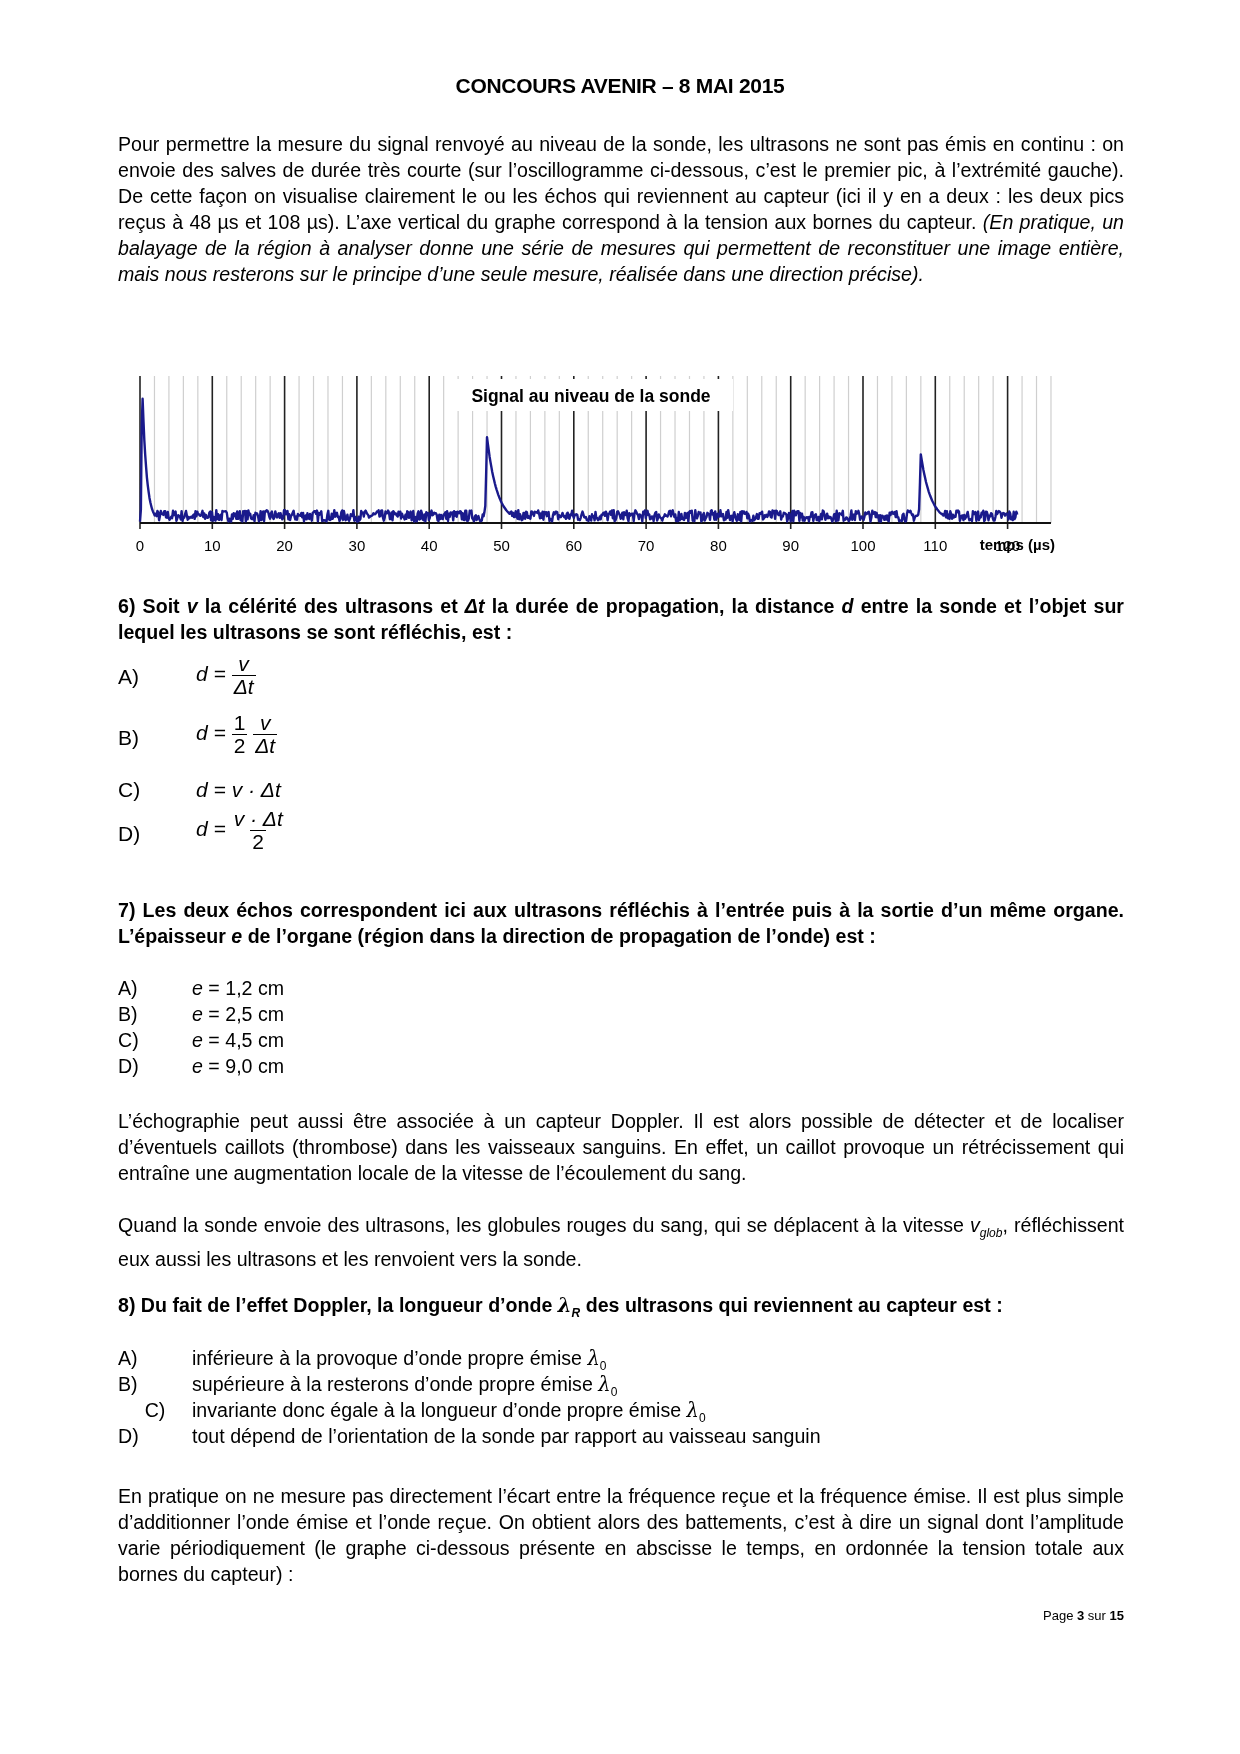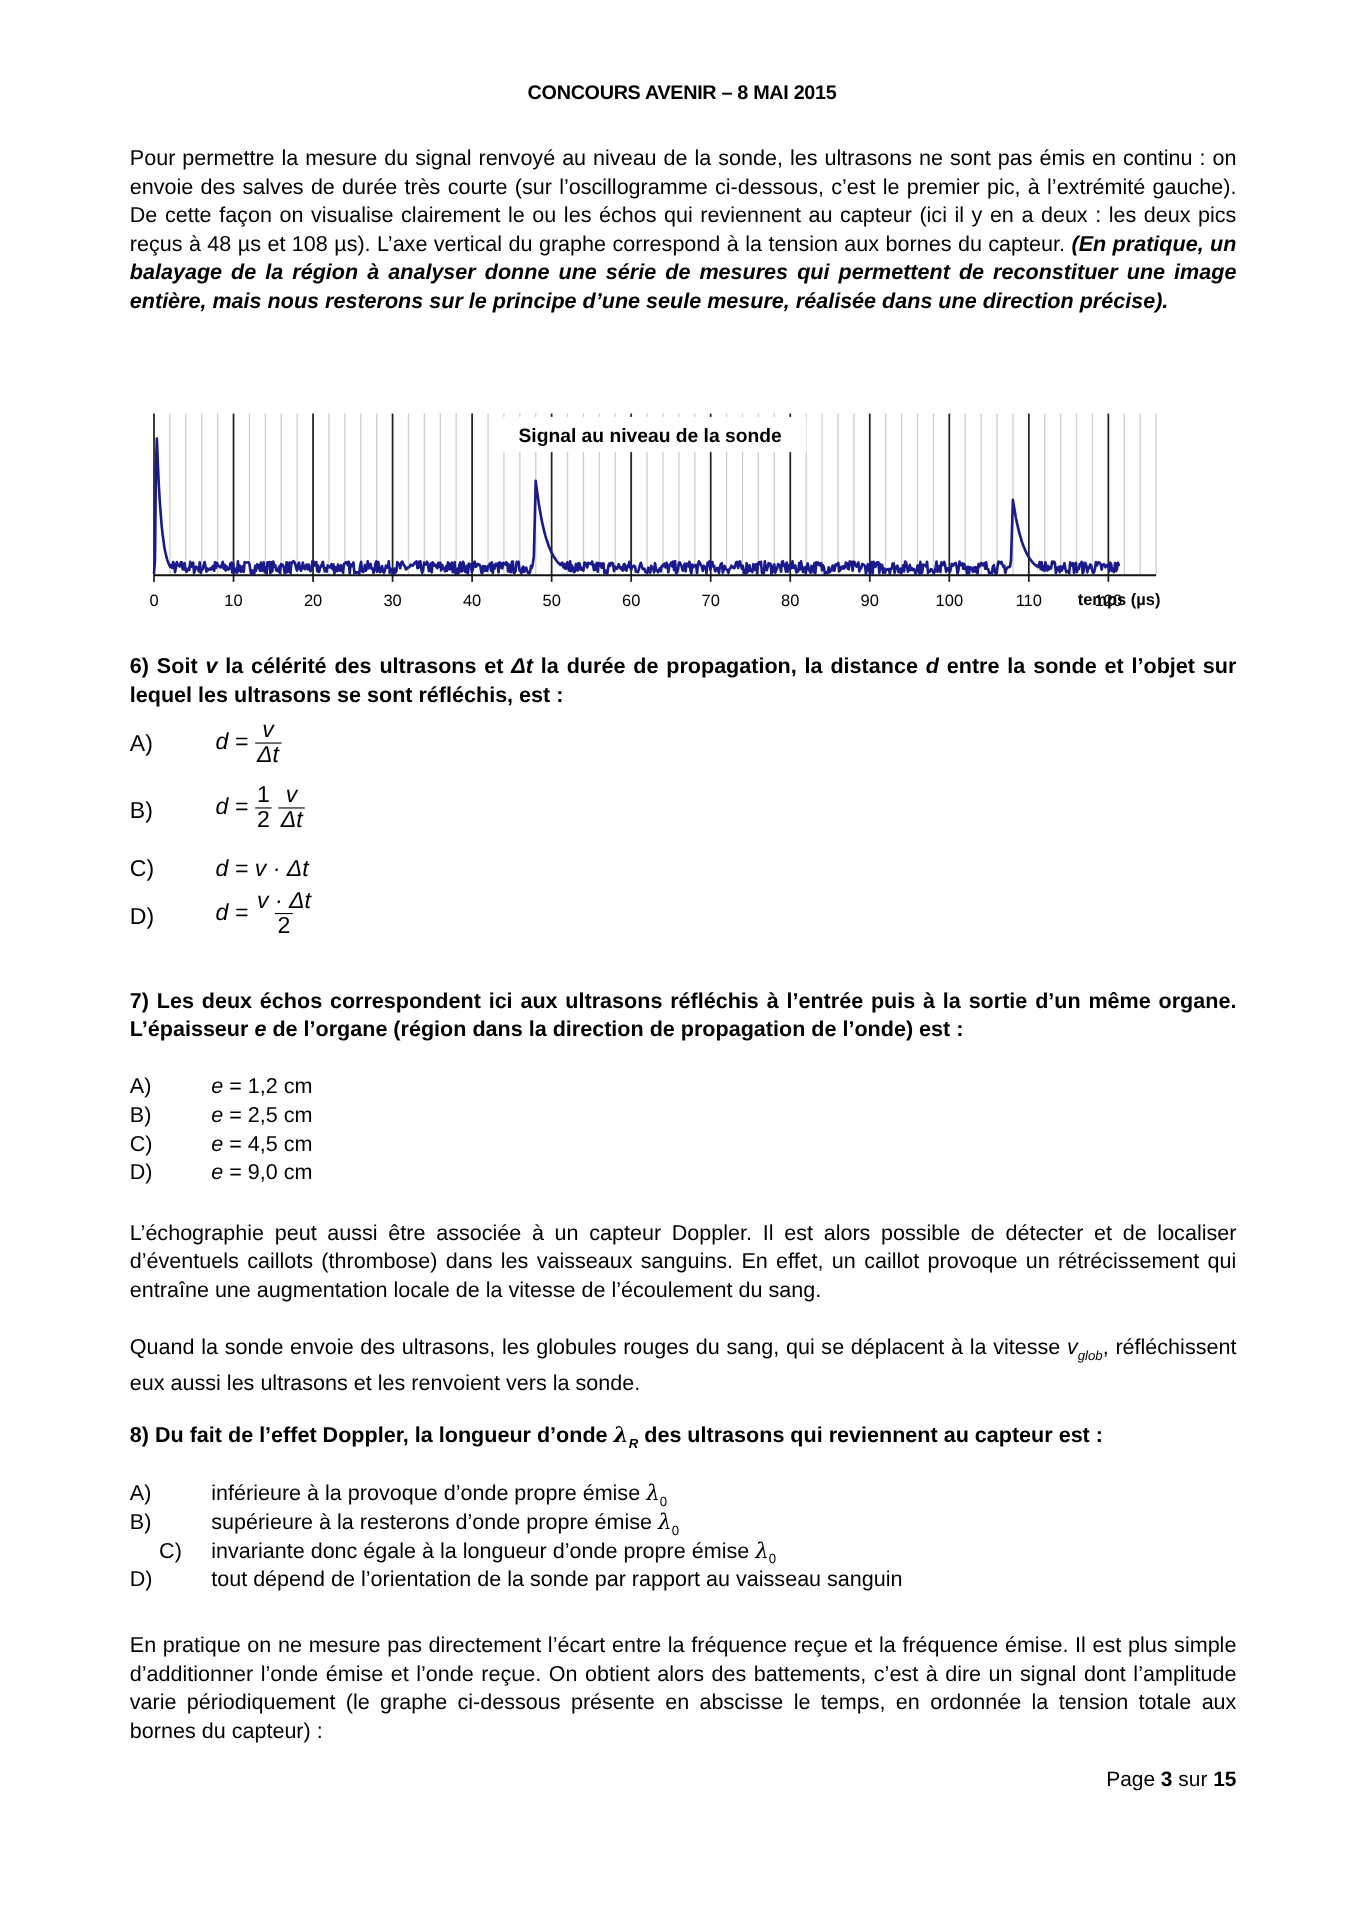--- a/index.html
+++ b/index.html
@@ -1,35 +1,35 @@
 <!DOCTYPE html>
 <html><head>
 <meta charset="utf-8">
 <style>
   html, body { margin: 0; padding: 0; background: #ffffff; }
   body { width: 1240px; height: 1754px; position: relative; overflow: hidden;
          font-family: "Liberation Sans", sans-serif; color: #000; }
   .header { position: absolute; top: 74px; left: 0; width: 1240px; text-align: center;
-            font-family: "Liberation Sans", sans-serif; font-weight: bold; font-size: 18px;
+            font-family: "Liberation Sans", sans-serif; font-weight: bold; font-size: 21px;
             letter-spacing: -0.3px; }
   .para { position: absolute; left: 118px; width: 1006px; font-size: 19.6px; line-height: 26px;
           text-align: justify; }
-  .para .it { font-style: italic; font-weight: bold; }
+  .para .it { font-style: italic; }
   .q { position: absolute; left: 118px; width: 1006px; font-size: 19.6px; line-height: 26px;
        font-weight: bold; text-align: justify; }
   .q i { font-style: italic; }
   .opt { position: absolute; left: 118px; font-size: 19.6px; line-height: 26px; }
   .opt .lbl { display: inline-block; width: 74px; }
   .math { position: absolute; left: 118px; font-size: 21px; font-family: "Liberation Sans", sans-serif; }
   .math .lbl { position: absolute; left: 0; }
   .frac { display: inline-flex; flex-direction: column; align-items: center; vertical-align: middle; }
   .frac .num { padding: 0 2px; line-height: 22px; }
   .frac .den { padding: 0 2px; line-height: 22px; border-top: 1.3px solid #000; }
   .ital { font-style: italic; }
-  .footer { position: absolute; top: 1608px; right: 116px; font-size: 19px; }
+  .footer { position: absolute; top: 1608px; right: 116px; font-size: 13px; }
   .footer b { font-weight: bold; }
   svg text { font-family: "Liberation Sans", sans-serif; }
   .lam { font-family: "DejaVu Serif", serif; font-style: italic; }
   sub { font-size: 12px; margin-top: 26px; }
 </style>
 </head>
 <body>
 
 <div class="header">CONCOURS AVENIR – 8 MAI 2015</div>
 

